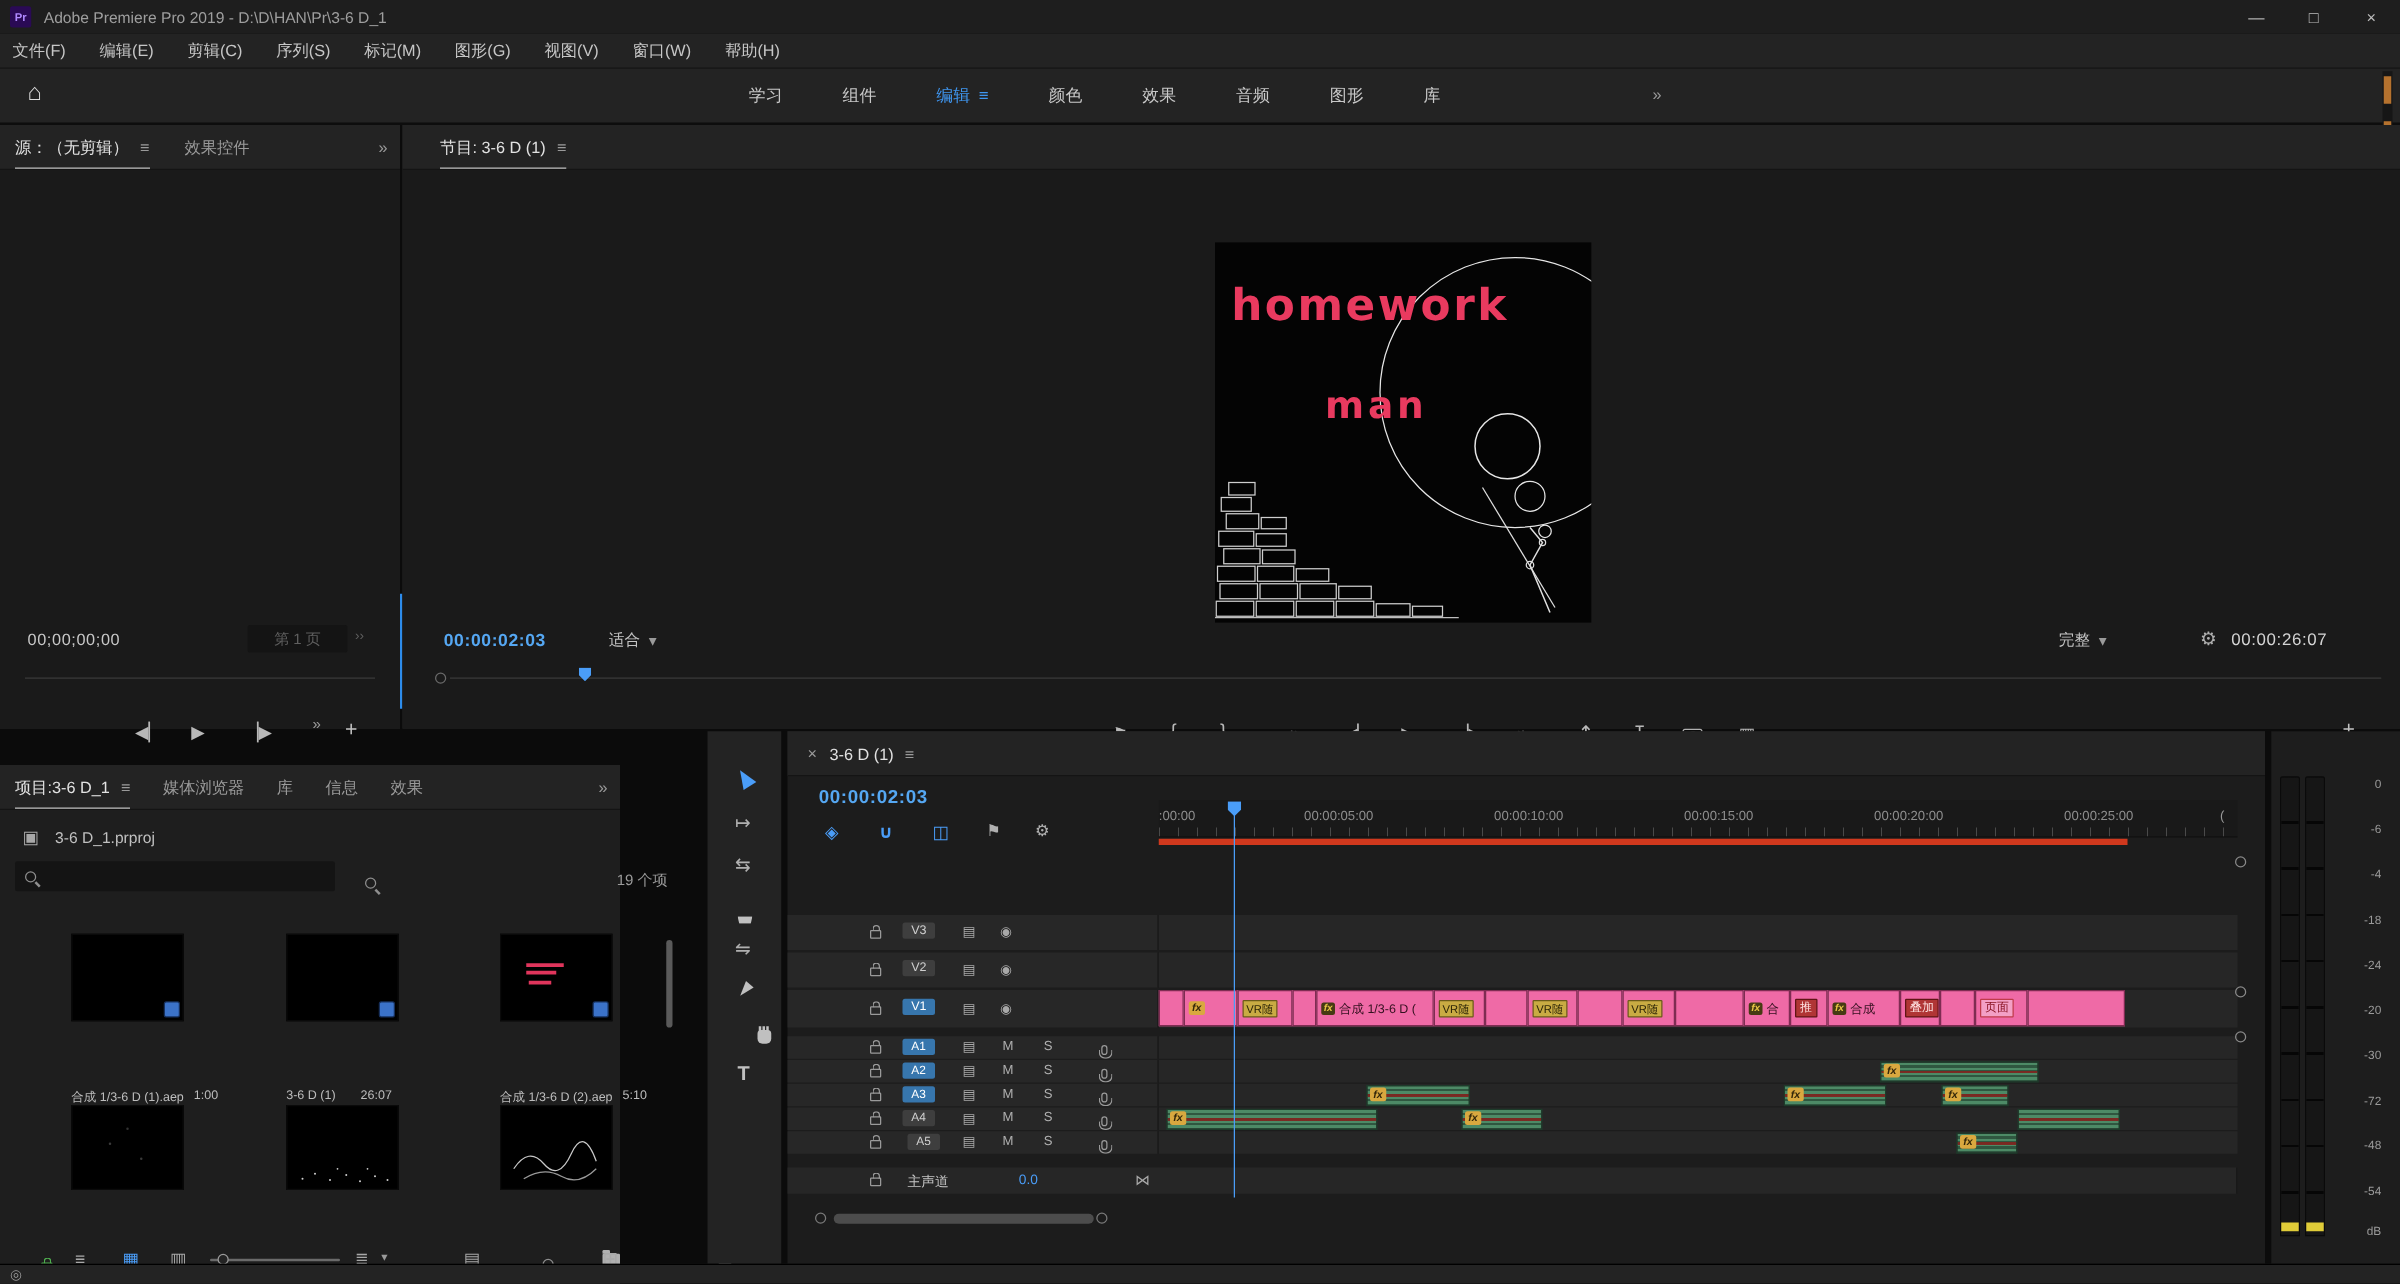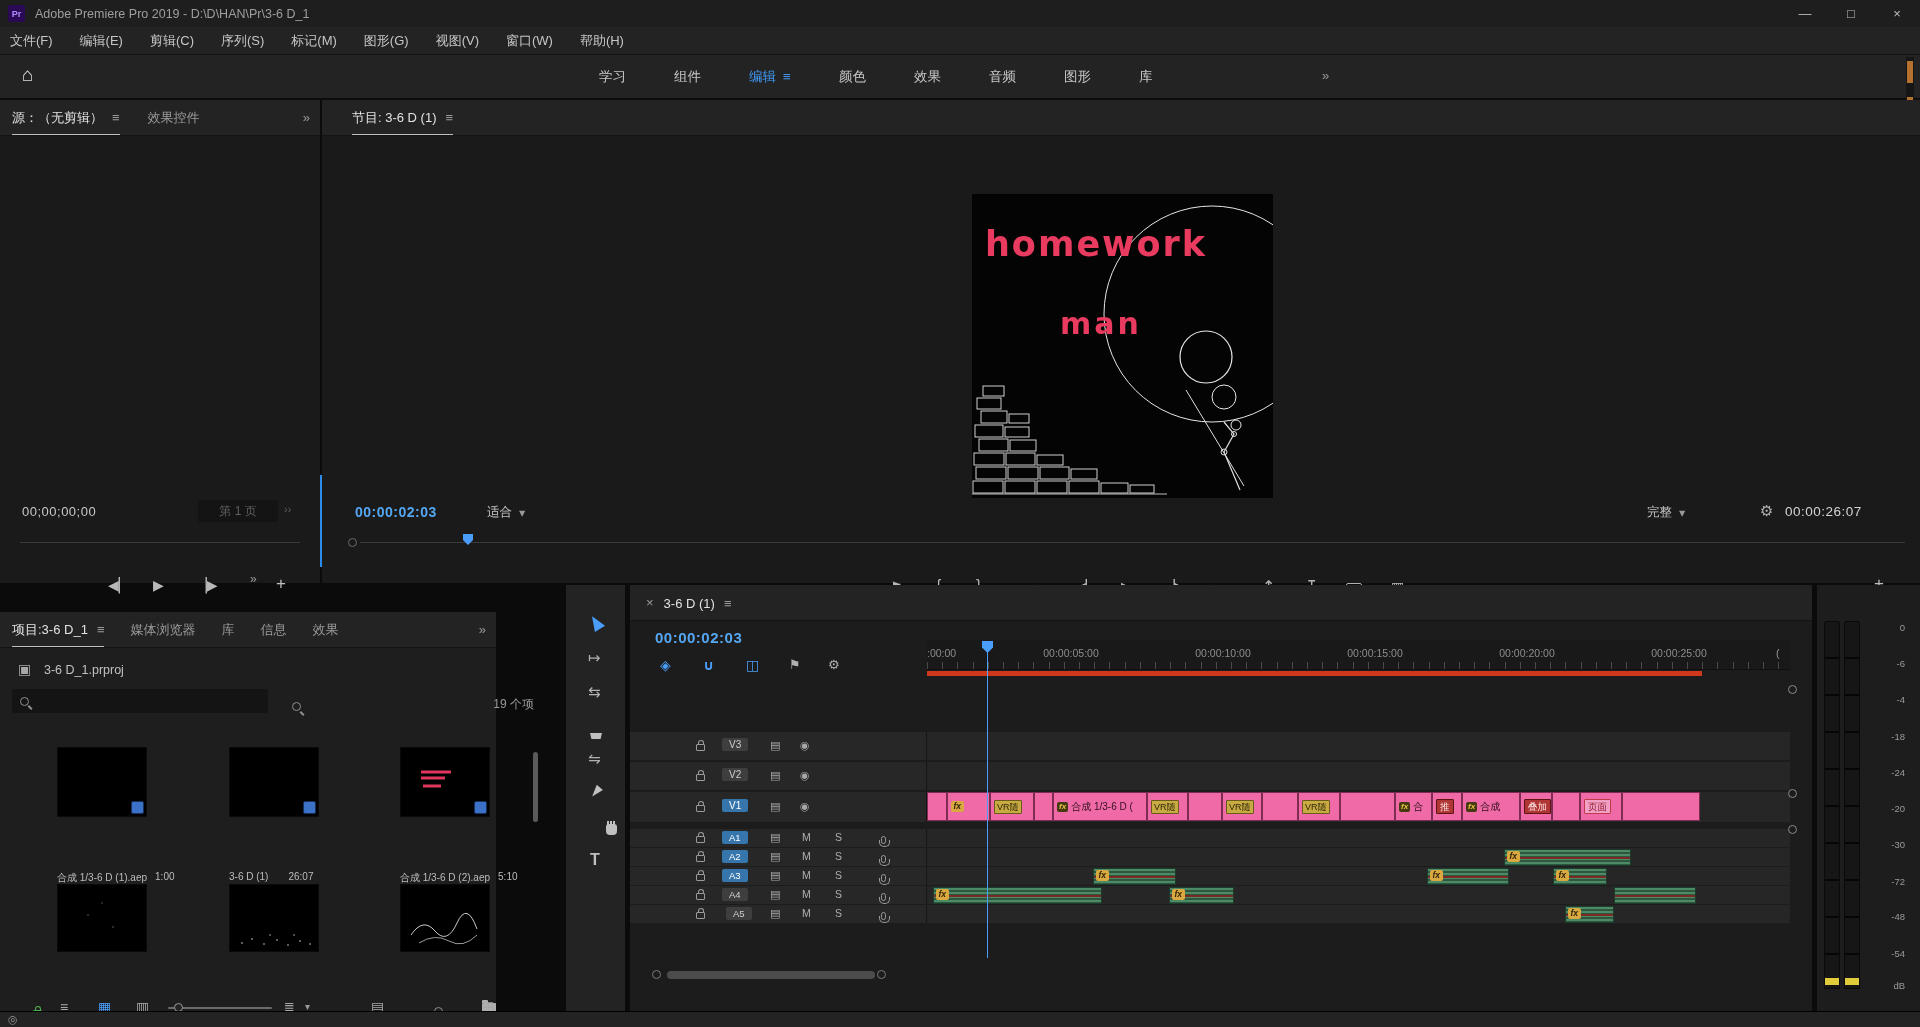--- a/index.html
+++ b/index.html
@@ -522,20 +522,28 @@
       <span class="fx">fx</span>
     </div>
   <div class="aclip" style="left:539px;top:302px;width:65px">
       <span class="fx">fx</span>
     </div>
   <div class="aclip" style="left:984px;top:302px;width:82px"></div>
   <div class="aclip" style="left:935px;top:321px;width:49px">
       <span class="fx">fx</span>
     </div>
 
+  <div class="t-row" style="top:349px;height:22px">
+    <div class="t-hdr" style="width:1160px;background:#262626">
+      <span class="abs icon-lock" style="left:66px;top:3px"></span>
+      <span class="abs" style="left:96px;top:4px;font-size:11px;color:#c4c4c4">主声道</span>
+      <span class="abs blue" style="left:185px;top:4px;font-size:11px">0.0</span>
+      <span class="abs thico" style="left:278px;top:3px;font-size:12px">⋈</span>
+    </div>
+  </div>
 
   <div class="abs" style="left:352px;top:56px;width:11px;height:12px;background:#4a9df8;clip-path:polygon(0 0,100% 0,100% 55%,50% 100%,0 55%)"></div>
   <div class="abs" style="left:357px;top:66px;width:1px;height:307px;background:#4a9df8"></div>
 
   <div class="circle" style="left:1158px;top:100px;border-color:#8a8a8a"></div>
   <div class="circle" style="left:1158px;top:204px;border-color:#8a8a8a"></div>
   <div class="circle" style="left:1158px;top:240px;border-color:#8a8a8a"></div>
 
   <div class="circle" style="left:22px;top:385px;border-color:#7a7a7a"></div>
   <div class="abs" style="left:37px;top:386px;width:208px;height:8px;background:#4c4c4c;border-radius:4px"></div>

